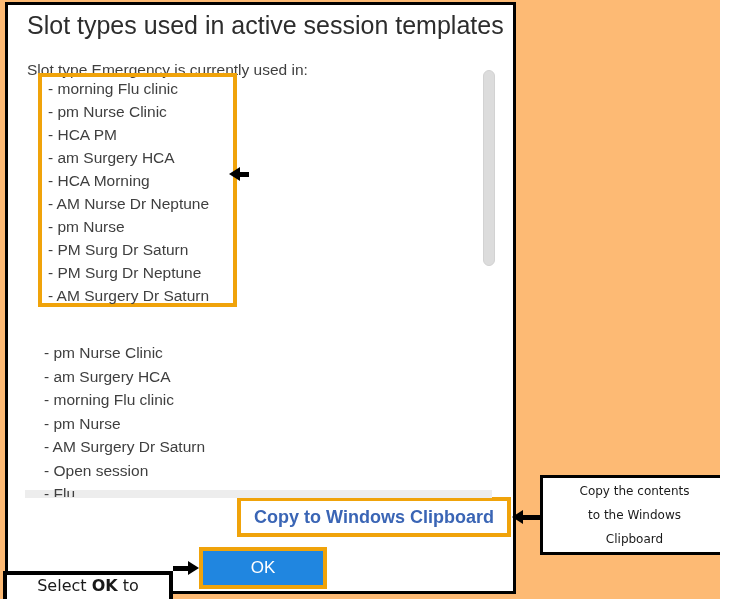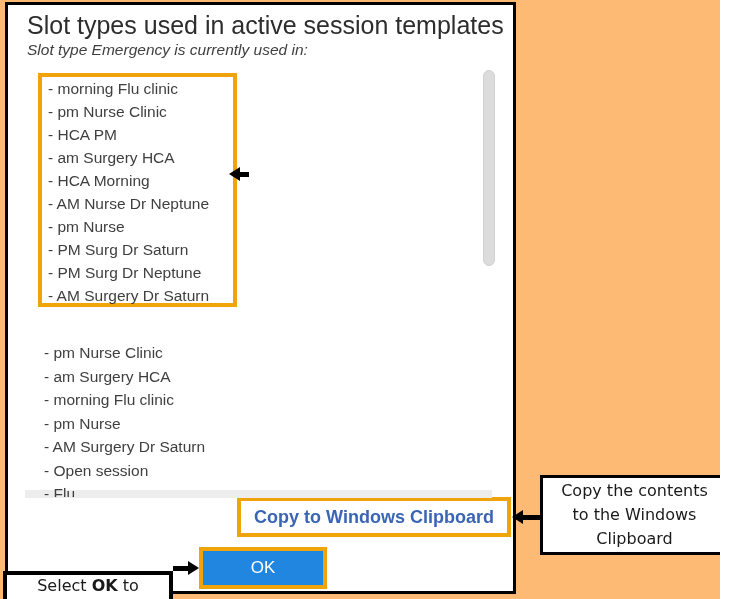--- a/index.html
+++ b/index.html
@@ -5,21 +5,21 @@
   html,body{margin:0;padding:0;background:#ffffff;}
   .canvas{position:relative;width:720px;height:599px;background:#fdba74;overflow:hidden;
           font-family:"Liberation Sans",sans-serif;}
 
   
   .dialog{position:absolute;left:5px;top:2px;width:505px;height:586px;
           border:3px solid #000;background:#fff;z-index:1;}
   .dlg-title{position:absolute;left:19px;top:6px;font-size:25px;font-weight:400;
              color:#2d2d2d;letter-spacing:0px;white-space:nowrap;}
   .section-label{position:absolute;left:19px;font-size:15.5px;color:#3f3f3f;white-space:nowrap;}
-  .label-1{top:36px;font-style:italic;}
+  .label-1{top:56px;}
   .label-2{top:312px;}
 
   .hl-box{position:absolute;border:4px solid #F0A30A;background:transparent;box-sizing:border-box;}
   .hl-list1{left:30px;top:68px;width:199px;height:234px;}
 
   .list{font-size:15.5px;color:#3f3f3f;}
   .list .list-item{line-height:23px;white-space:nowrap;}
   .list1{position:absolute;left:40px;top:72px;width:180px;z-index:2;}
   .list2{position:absolute;left:36px;top:336px;width:440px;height:156px;overflow:hidden;z-index:2;}
   .list2 .list-item{line-height:23.5px;}
@@ -36,21 +36,21 @@
   .hl-ok{left:191px;top:542px;width:128px;height:42px;}
   .ok-btn{position:absolute;left:0;top:0;width:100%;height:100%;background:#2086E0;
           display:flex;align-items:center;justify-content:center;
           color:#ffffff;font-size:17px;cursor:pointer;}
 
   
   .callout{position:absolute;background:#fff;border:4px solid #000;box-sizing:border-box;
            display:flex;flex-direction:column;align-items:center;justify-content:center;
            font-family:"DejaVu Sans",sans-serif;color:#1a1a1a;text-align:center;z-index:3;}
   .co-list{left:245px;top:150px;width:225px;height:52px;font-size:15.5px;line-height:21px;}
-  .co-copy{left:540px;top:475px;width:189px;height:80px;border-width:3px;font-size:16px;line-height:24px;}
+  .co-copy{left:540px;top:475px;width:189px;height:80px;border-width:3px;font-size:12px;line-height:24px;}
   .co-ok{left:3px;top:571px;width:170px;height:50px;font-size:16px;line-height:21px;z-index:4;}
   .co-ok .b{font-weight:700;}
   .pre-space{white-space:pre;}
 
   
   .arrow{position:absolute;z-index:3;}
   .arrow .bar{position:absolute;background:#000;height:5px;}
   .tri-left{width:0;height:0;border-top:7px solid transparent;border-bottom:7px solid transparent;
             border-right:11px solid #000;position:absolute;left:0;top:0;}
   .tri-right{width:0;height:0;border-top:7px solid transparent;border-bottom:7px solid transparent;

